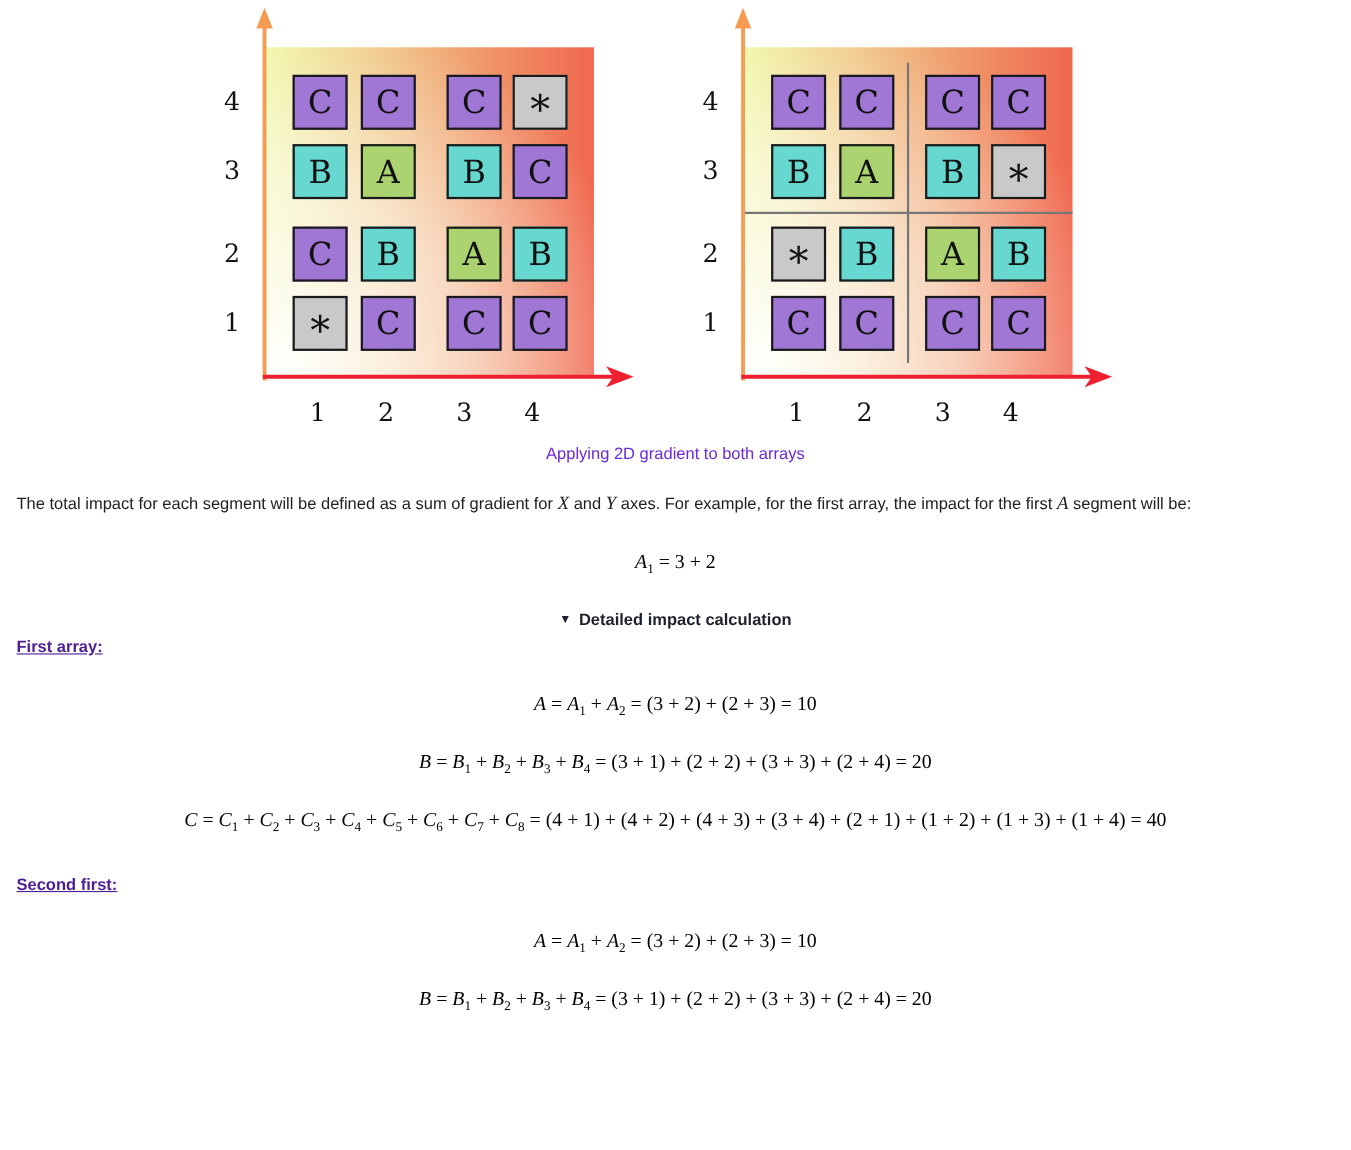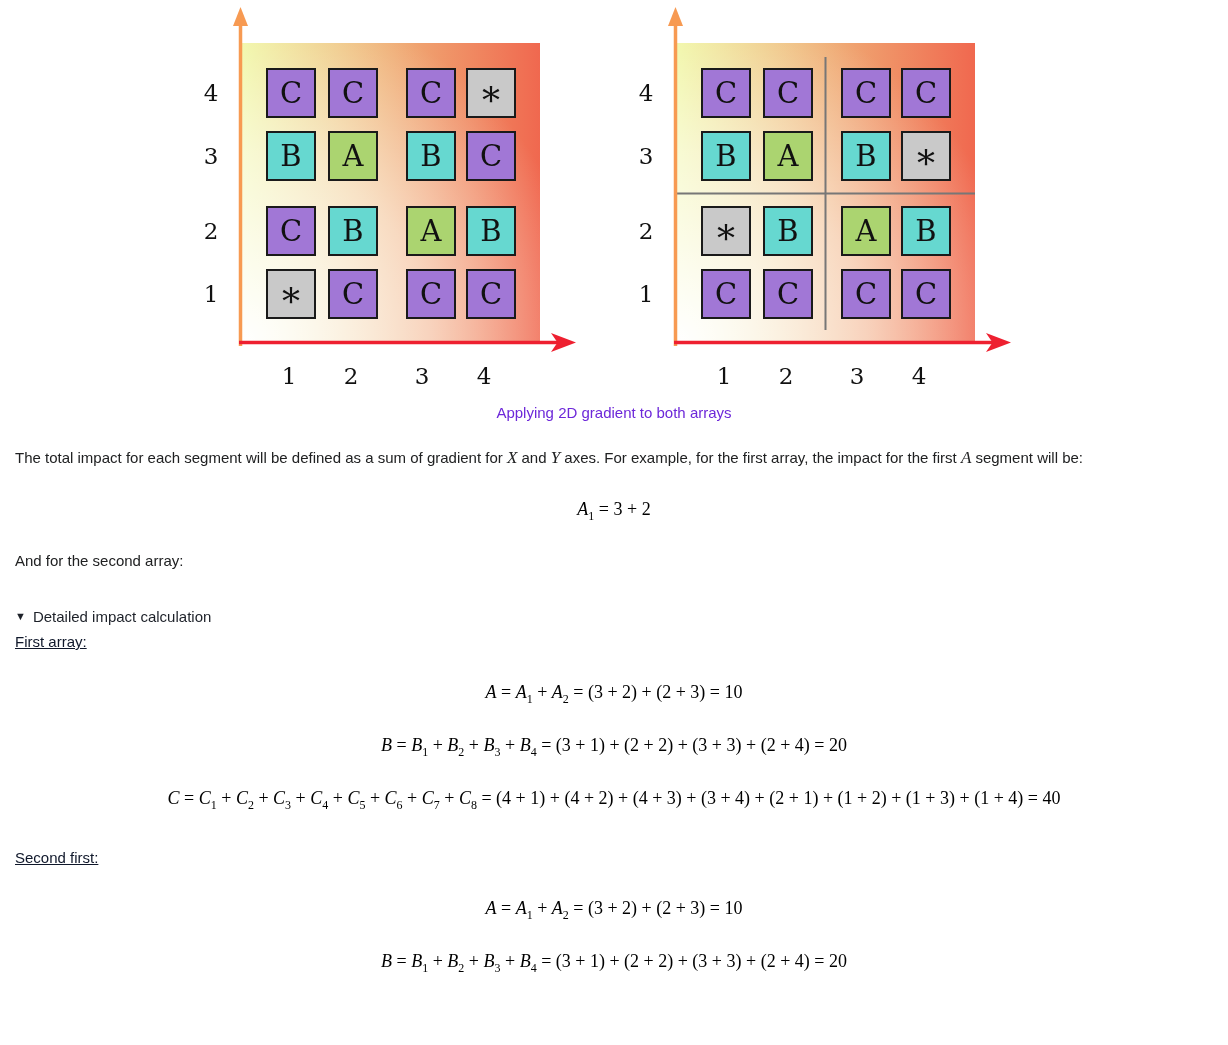--- a/index.html
+++ b/index.html
@@ -34,24 +34,24 @@
 
   .para{margin:24px 15px 0 15px;line-height:26px;}
   .m{font-family:"Liberation Serif","DejaVu Serif",serif;font-style:italic;font-size:17px;}
 
   .formula{text-align:center;font-family:Liberation Serif, serif;font-size:18px;
     color:#000;margin:28px 0;}
   .formula i{font-style:italic;}
   .formula sub{font-size:12px;line-height:0;}
 
   details{margin:34px 15px 0 15px;}
-  summary{list-style:none;font-weight:normal;cursor:pointer;color:#1d2129;}
+  summary{list-style:none;font-weight:bold;cursor:pointer;color:#1d2129;text-align:center;}
   summary::-webkit-details-marker{display:none;}
   .tri{display:inline-block;font-size:11px;margin-right:7px;vertical-align:2px;color:#1d2129;}
-  .subhead{font-weight:normal;margin-top:8px;color:#0f172a;}
+  .subhead{font-weight:bold;margin-top:8px;color:#4c1d95;}
   .subhead span{text-decoration:underline;}
   .sub2{margin-top:40px;}
   details .formula{margin:32px 0;}
 </style>
 </head>
 <body>
 
 <div>
 
   <div class="figures">
@@ -130,21 +130,20 @@
       <div class="xlab xl4">4</div>
     </div>
   </div>
 
   <div class="caption">Applying 2D gradient to both arrays</div>
 
   <p class="para"><span>The total impact for each segment will be defined as a sum of gradient for </span><span class="m">X</span><span> and </span><span class="m">Y</span><span> axes. For example, for the first array, the impact for the first </span><span class="m">A</span><span> segment will be:</span></p>
 
   <div class="formula"><i>A</i><sub>1</sub> = 3 + 2</div>
 
-  <p class="para"><span>And for the second array:</span></p>
 
 
   <details open="">
     <summary><span class="tri">▼</span><span>Detailed impact calculation</span></summary>
 
     <div class="subhead"><span>First array:</span></div>
     <div class="formula"><i>A</i> = <i>A</i><sub>1</sub> + <i>A</i><sub>2</sub> = (3 + 2) + (2 + 3) = 10</div>
     <div class="formula"><i>B</i> = <i>B</i><sub>1</sub> + <i>B</i><sub>2</sub> + <i>B</i><sub>3</sub> + <i>B</i><sub>4</sub> = (3 + 1) + (2 + 2) + (3 + 3) + (2 + 4) = 20</div>
     <div class="formula"><i>C</i> = <i>C</i><sub>1</sub> + <i>C</i><sub>2</sub> + <i>C</i><sub>3</sub> + <i>C</i><sub>4</sub> + <i>C</i><sub>5</sub> + <i>C</i><sub>6</sub> + <i>C</i><sub>7</sub> + <i>C</i><sub>8</sub> = (4 + 1) + (4 + 2) + (4 + 3) + (3 + 4) + (2 + 1) + (1 + 2) + (1 + 3) + (1 + 4) = 40</div>
 

